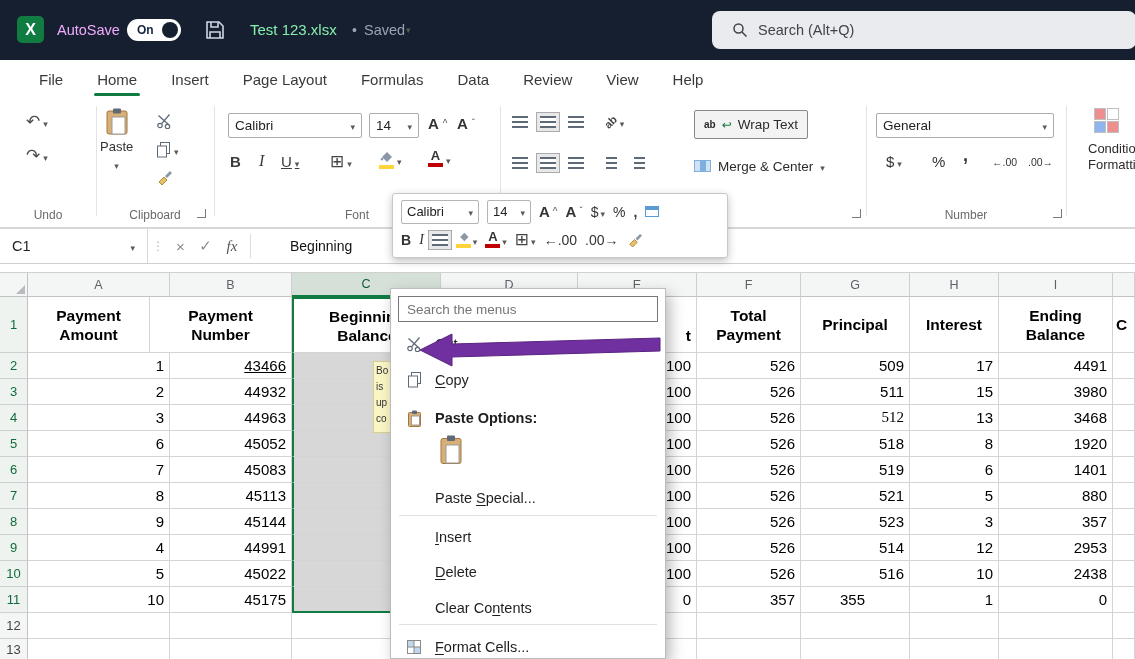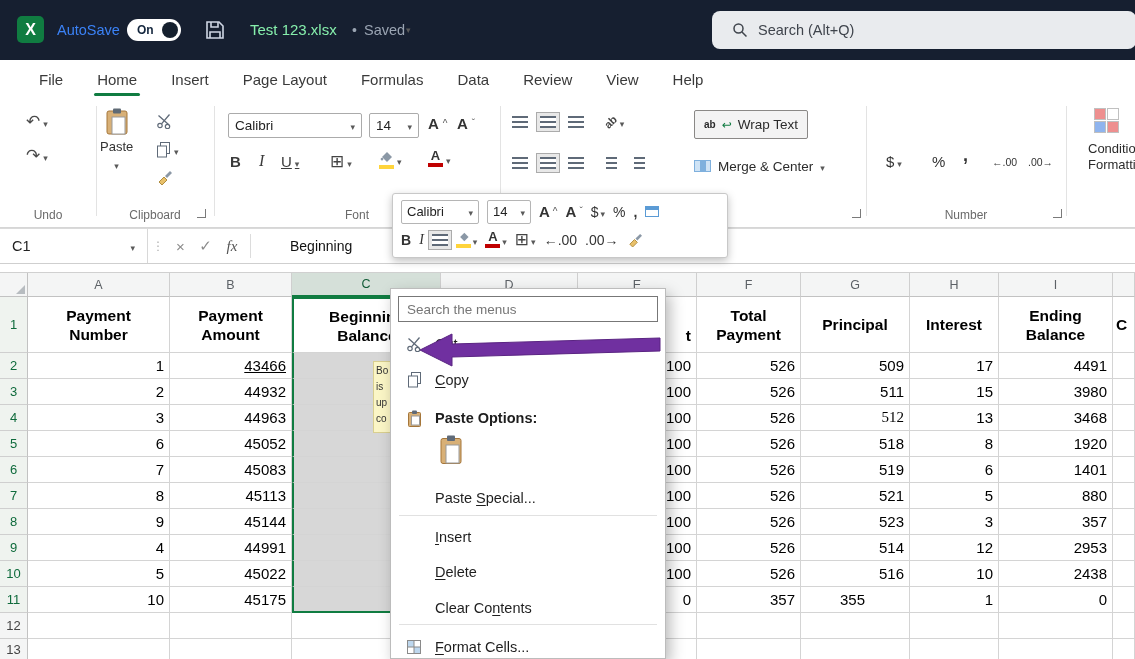--- a/index.html
+++ b/index.html
@@ -3,21 +3,21 @@
 <meta charset="utf-8">
 <style>
 *{box-sizing:border-box;margin:0;padding:0}
 html,body{background:#fff}
 body{font-family:"Liberation Sans",sans-serif}
 .app{position:relative;width:1135px;height:659px;overflow:hidden;background:#fff}
 
 
 .titlebar{position:absolute;left:0;top:0;width:1135px;height:60px;background:#161f30}
 .xl-icon{position:absolute;left:17px;top:16px;width:27px;height:27px;background:#107c41;border-radius:5px;color:#fff;font-weight:700;font-size:16px;display:flex;align-items:center;justify-content:center}
-.autosave-label{position:absolute;left:57px;top:0;line-height:60px;color:#3b82f6;font-size:14.5px}
+.autosave-label{position:absolute;left:57px;top:0;line-height:60px;color:#f0abfc;font-size:14.5px}
 .toggle{position:absolute;left:127px;top:19px;width:54px;height:22px;background:#fff;border-radius:11px}
 .toggle-text{position:absolute;left:10px;top:0;line-height:22px;font-size:12px;font-weight:700;color:#13263d}
 .toggle-knob{position:absolute;right:3px;top:3px;width:16px;height:16px;border-radius:50%;background:#15202e}
 .save-ic{position:absolute;left:203px;top:18px}
 .file-name{position:absolute;left:250px;top:0;line-height:60px;color:#86efac;font-size:15px}
 .file-sep{position:absolute;left:352px;top:0;line-height:60px;color:#9aa4b2;font-size:14px}
 .file-status{position:absolute;left:364px;top:0;line-height:60px;color:#9aa4b2;font-size:14.5px}
 .file-caret{position:absolute;left:406px;top:0;line-height:60px;color:#cdd4de;font-size:10px}
 .search-box{position:absolute;left:712px;top:11px;width:424px;height:38px;background:#e9ebee;border-radius:8px}
 .search-box svg{position:absolute;left:20px;top:11px}
@@ -285,20 +285,24 @@
       <span>Wrap Text</span>
     </div>
     <div class="merge-btn">
       <span class="merge-ic"></span>
       <span>Merge &amp; Center</span>
       <span class="dd"></span>
     </div>
     <span class="launcher" style="left:852px"></span>
     <div class="gdiv" style="left:866px"></div>
 
+    <div class="combo" style="left:876px;top:13px;width:178px">
+        <span>General</span>
+        <span class="dd"></span>
+      </div>
     <div class="rbtn" style="left:886px;top:53px">
         <span class="numsym">$</span>
         <span class="dd"></span>
       </div>
     <div class="rbtn" style="left:932px;top:53px">
         <span class="numsym">%</span>
       </div>
     <div class="rbtn" style="left:963px;top:50px">
         <span class="comma">,</span>
       </div>
@@ -346,22 +350,22 @@
         <div class="gcell colhead" style="width: 137px;">D</div>
         <div class="gcell colhead" style="width: 119px;">E</div>
         <div class="gcell colhead" style="width: 104px;">F</div>
         <div class="gcell colhead" style="width: 109px;">G</div>
         <div class="gcell colhead" style="width: 89px;">H</div>
         <div class="gcell colhead" style="width: 114px;">I</div>
         <div class="gcell colhead" style="width: 22px;"></div>
       </div>
       <div class="grow r1">
         <div class="gcell rowhead selrow" style="width: 28px;">1</div>
+        <div class="gcell h1" style="width: 122px;">Payment Amount</div>
         <div class="gcell h1" style="width: 142px;">Payment Number</div>
-        <div class="gcell h1" style="width: 122px;">Payment Amount</div>
         <div class="gcell h1 activecell" style="width: 149px;">Beginning Balance</div>
         <div class="gcell h1" style="width: 137px;"></div>
         <div class="gcell h1 frag-e" style="width: 119px;">t</div>
         <div class="gcell h1" style="width: 104px;">Total Payment</div>
         <div class="gcell h1" style="width: 109px;">Principal</div>
         <div class="gcell h1" style="width: 89px;">Interest</div>
         <div class="gcell h1" style="width: 114px;">Ending Balance</div>
         <div class="gcell h1 frag-j" style="width: 22px;">C</div>
       </div>
       <div class="grow">

